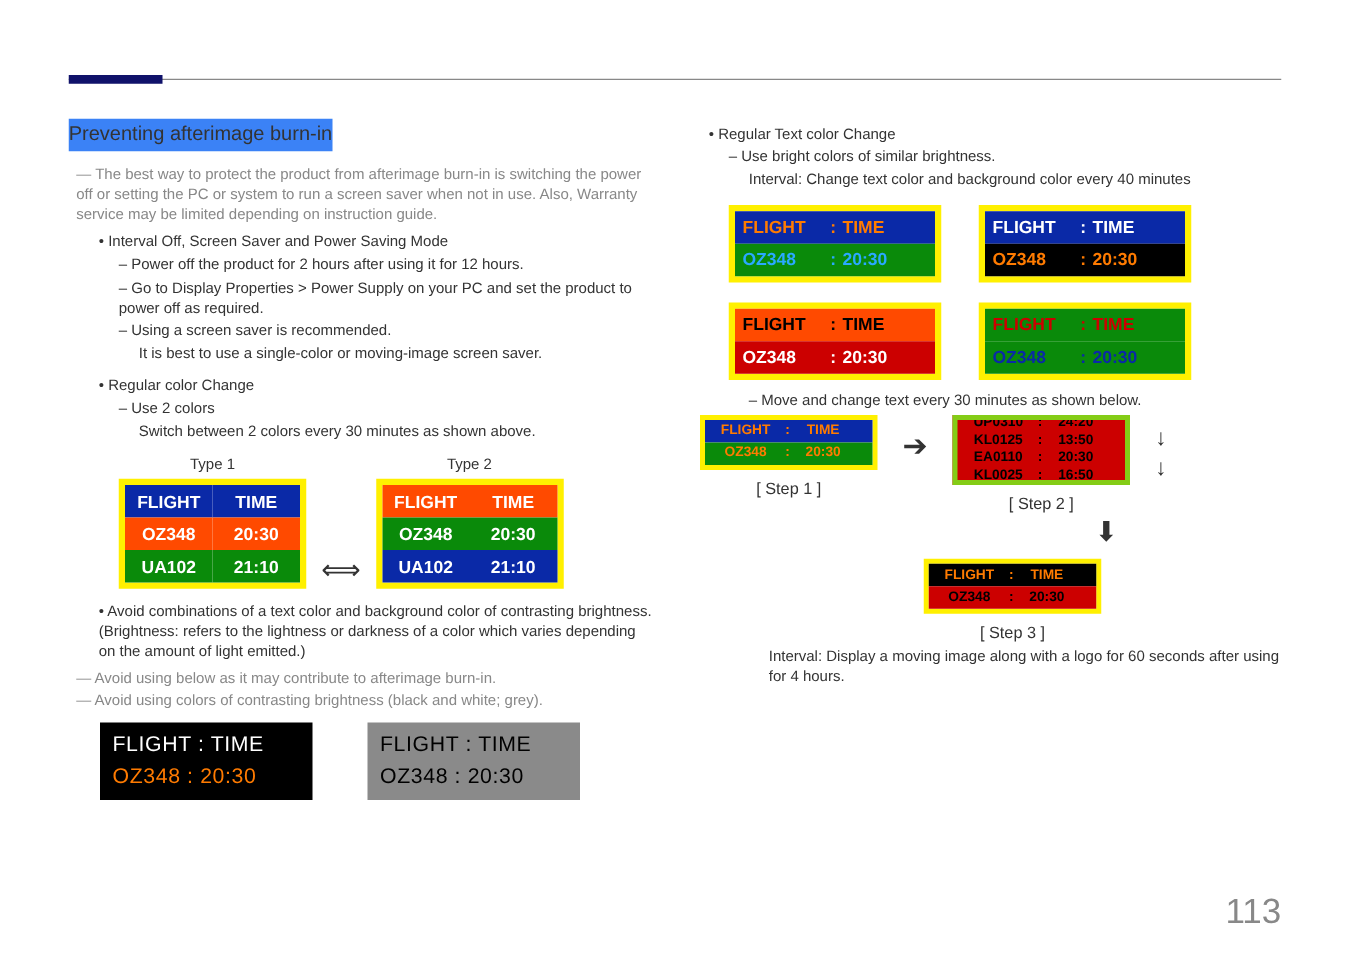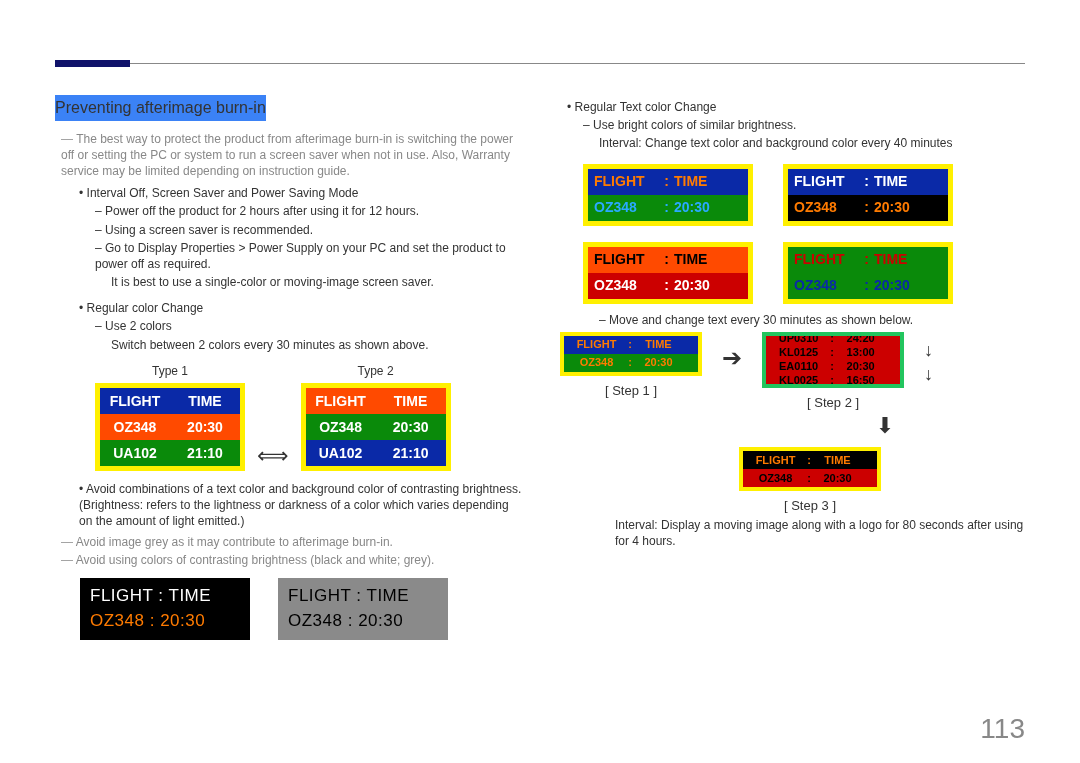--- a/index.html
+++ b/index.html
@@ -73,21 +73,21 @@
     font-weight: bold;
     font-size: 14px;
     color: #fff;
     border: 1px solid rgba(0,0,0,0);
   }
   .bg-blue   { background: #0a29a7; }
   .bg-orange { background: #ff4a00; }
   .bg-green  { background: #0a8a0a; }
   .arrow { font-size: 22px; color: #333; }
   
-  .boards { display: flex; gap: 28px; margin: 10px 0 12px 25px; }
+  .boards { display: flex; gap: 44px; margin: 10px 0 12px 25px; }
   .board {
     width: 170px; height: 62px;
     padding: 6px 10px;
     font-size: 17px;
     line-height: 1.45;
     font-weight: normal;
     letter-spacing: 0.5px;
   }
   .board-black { background: #000; }
   .board-grey  { background: #8a8a8a; }
@@ -116,21 +116,21 @@
   .tiny-board {
     border: 4px solid #fff000;
     width: 142px;
     font-size: 11px; font-weight: bold;
   }
   .tiny-row { display: flex; height: 18px; align-items: center; color: #fff; padding: 0 5px; }
   .tiny-row .c1 { width: 55px; }
   .tiny-row .sep { width: 12px; text-align: center; }
   .tiny-row .c2 { width: 45px; }
   .scroll-board {
-    border: 4px solid #22c55e;
+    border: 4px solid #84cc16;
     background: #c00;
     width: 142px; height: 56px;
     overflow: hidden;
     position: relative;
     font-size: 11px; color: #000; font-weight: bold;
   }
   .scroll-board .srow { display: flex; padding: 0 5px; height: 14px; align-items: center; }
   .scroll-board .srow .c1 { width: 55px; }
   .scroll-board .srow .sep { width: 12px; text-align: center; }
   .scroll-board .srow .c2 { width: 45px; }
@@ -156,22 +156,22 @@
 
     <ul class="dash-list">
       <li>The best way to protect the product from afterimage burn-in is switching the power off or setting the PC or system to run a screen saver when not in use. Also, Warranty service may be limited depending on instruction guide.</li>
     </ul>
 
     <ul class="bul-list">
       <li>
         <span>Interval Off, Screen Saver and Power Saving Mode</span>
         <ul class="sub-list">
           <li>Power off the product for 2 hours after using it for 12 hours.</li>
+          <li>Go to Display Properties &gt; Power Supply on your PC and set the product to power off as required.</li>
           <li>Using a screen saver is recommended.</li>
-          <li>Go to Display Properties &gt; Power Supply on your PC and set the product to power off as required.</li>
         </ul>
         <div class="sub-text" style="padding-left:32px">It is best to use a single-color or moving-image screen saver.</div>
       </li>
       <li style="margin-top:10px">
         <span>Regular color Change</span>
         <ul class="sub-list">
           <li>Use 2 colors</li>
         </ul>
         <div class="sub-text" style="padding-left:32px">Switch between 2 colors every 30 minutes as shown above.</div>
       </li>
@@ -216,21 +216,21 @@
       </div>
     </div>
 
     <ul class="bul-list">
       <li>
         <span>Avoid combinations of a text color and background color of contrasting brightness.</span><br>
         <span>(Brightness: refers to the lightness or darkness of a color which varies depending on the amount of light emitted.)</span>
       </li>
     </ul>
     <ul class="dash-list">
-      <li>Avoid image grey as it may contribute to afterimage burn-in.</li>
+      <li>Avoid using below as it may contribute to afterimage burn-in.</li>
       <li>Avoid using colors of contrasting brightness (black and white; grey).</li>
     </ul>
 
     
     <div class="boards">
       <div class="board board-black">
         <div class="l-white">FLIGHT   :   TIME</div>
         <div class="l-or">OZ348   :   20:30</div>
       </div>
       <div class="board board-grey">
@@ -328,21 +328,21 @@
       <div class="step-block">
         <div class="scroll-board">
           <div class="srow" style="margin-top:-4px">
             <span class="c1">UP0310</span>
             <span class="sep">:</span>
             <span class="c2">24:20</span>
           </div>
           <div class="srow">
             <span class="c1">KL0125</span>
             <span class="sep">:</span>
-            <span class="c2">13:00</span>
+            <span class="c2">13:50</span>
           </div>
           <div class="srow">
             <span class="c1">EA0110</span>
             <span class="sep">:</span>
             <span class="c2">20:30</span>
           </div>
           <div class="srow">
             <span class="c1">KL0025</span>
             <span class="sep">:</span>
             <span class="c2">16:50</span>
@@ -369,17 +369,17 @@
         </div>
         <div class="tiny-row" style="background:#c00;color:#000">
           <span class="c1">OZ348</span>
           <span class="sep">:</span>
           <span class="c2">20:30</span>
         </div>
       </div>
       <div class="step-label">[ Step 3 ]</div>
     </div>
 
-    <div class="sub-text" style="padding-left:60px">Interval: Display a moving image along with a logo for 80 seconds after using for 4 hours.</div>
+    <div class="sub-text" style="padding-left:60px">Interval: Display a moving image along with a logo for 60 seconds after using for 4 hours.</div>
   </div>
 </div>
 
 <div class="pagenum">113</div>
 
 </body></html>

